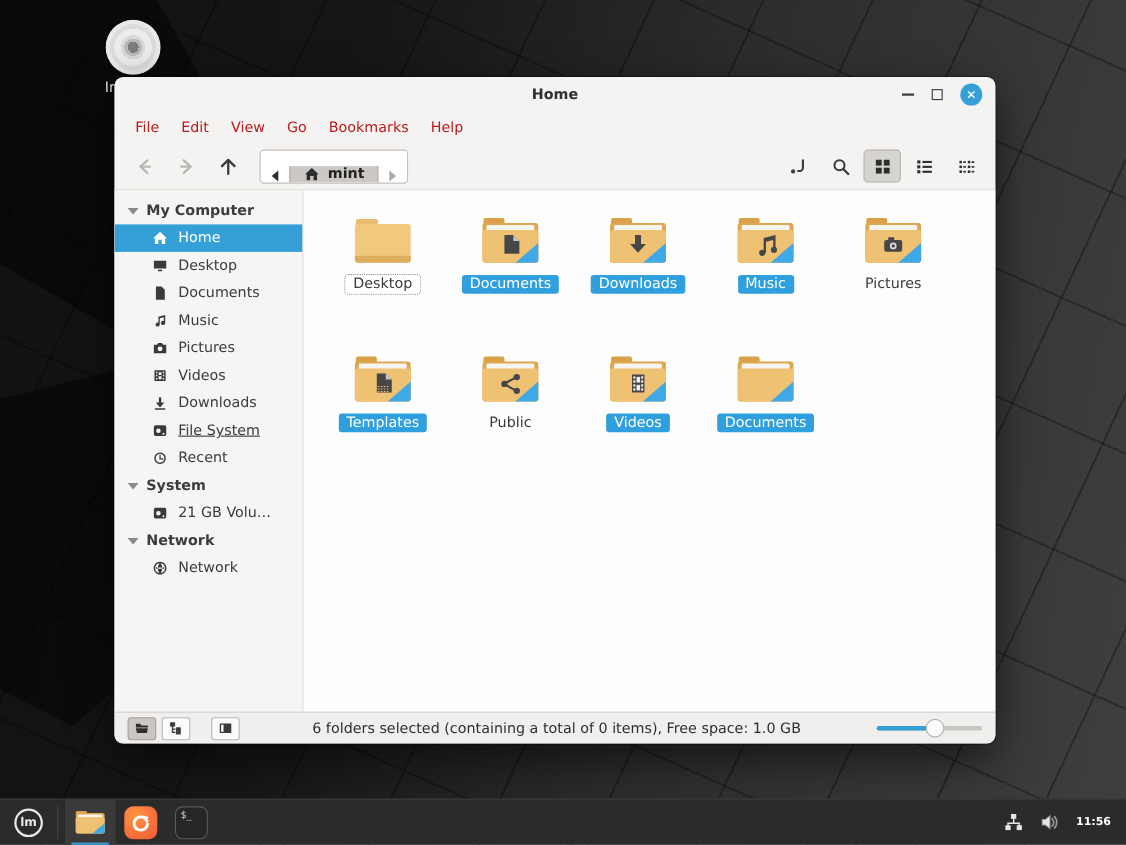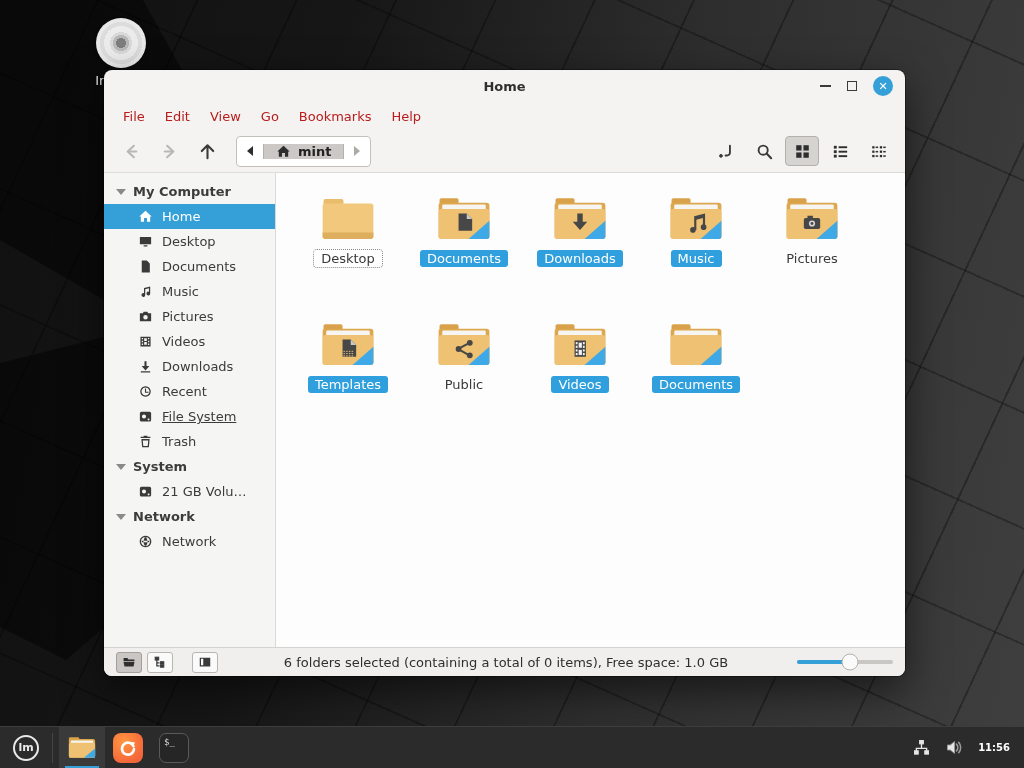--- a/index.html
+++ b/index.html
@@ -42,21 +42,21 @@
     color:#fff; display:flex; align-items:center; justify-content:center; font-size:11px; }
 
   .menubar { height:28px; display:flex; align-items:center; padding:0 10px; gap:2px; flex:none; }
   .menu-item { padding:3px 9px; font-size:13px; color:#b91c1c; border-radius:3px; }
 
   .toolbar { height:42px; display:flex; align-items:center; padding:0 10px; gap:4px; flex:none; }
   .tbtn { width:34px; height:30px; display:flex; align-items:center; justify-content:center;
     border:1px solid transparent; border-radius:4px; }
   .tbtn.active { background:#d6d4d1; border-color:#b4b1ad; }
   .pathbar { display:flex; height:31px; margin-left:8px; background:#fff;
-    border:1px solid #c3c0bc; border-radius:4px; overflow:hidden; align-items:center; }
+    border:1px solid #c3c0bc; border-radius:4px; overflow:hidden; align-items:flex-end; }
   .path-seg { display:flex; align-items:center; justify-content:center; }
   .path-arrow { width:26px; }
   .path-current { background:#cbc8c5; border-left:1px solid #b4b1ad; border-right:1px solid #b4b1ad;
     padding:0 12px; gap:7px; font-weight:bold; font-size:13px; color:#222; }
   .toolbar-spacer { flex:1; }
 
   .content { flex:1; display:flex; min-height:0; border-top:1px solid #dedcd9; }
   .sidebar { width:172px; background:#f5f5f4; border-right:1px solid #dbd9d6;
     padding-top:6px; font-size:13px; color:#3b3b3b; overflow:hidden; }
   .side-header { display:flex; align-items:center; gap:7px; padding:5px 8px 5px 12px;
@@ -432,37 +432,31 @@
               <use href="#si-film"></use>
             </svg>
           <span class="s-label">Videos</span>
         </div>
         <div class="side-item">
           <svg width="15" height="15" fill="#3a3a3a">
               <use href="#si-down"></use>
             </svg>
           <span class="s-label">Downloads</span>
         </div>
+        <div class="side-item underlined">
+          <svg width="15" height="15" fill="#3a3a3a">
+              <use href="#si-drive"></use>
+            </svg>
+          <span class="s-label">File System</span>
+        </div>
         <div class="side-item">
           <svg width="15" height="15" fill="#3a3a3a">
               <use href="#si-clock"></use>
             </svg>
           <span class="s-label">Recent</span>
-        </div>
-        <div class="side-item underlined">
-          <svg width="15" height="15" fill="#3a3a3a">
-              <use href="#si-drive"></use>
-            </svg>
-          <span class="s-label">File System</span>
-        </div>
-        <div class="side-item">
-          <svg width="15" height="15" fill="#3a3a3a">
-              <use href="#si-trash"></use>
-            </svg>
-          <span class="s-label">Trash</span>
         </div>
 
         <div class="side-header">
           <div class="tri"></div>
           <span>System</span>
         </div>
         <div class="side-item">
           <svg width="15" height="15" fill="#3a3a3a">
               <use href="#si-drive"></use>
             </svg>

